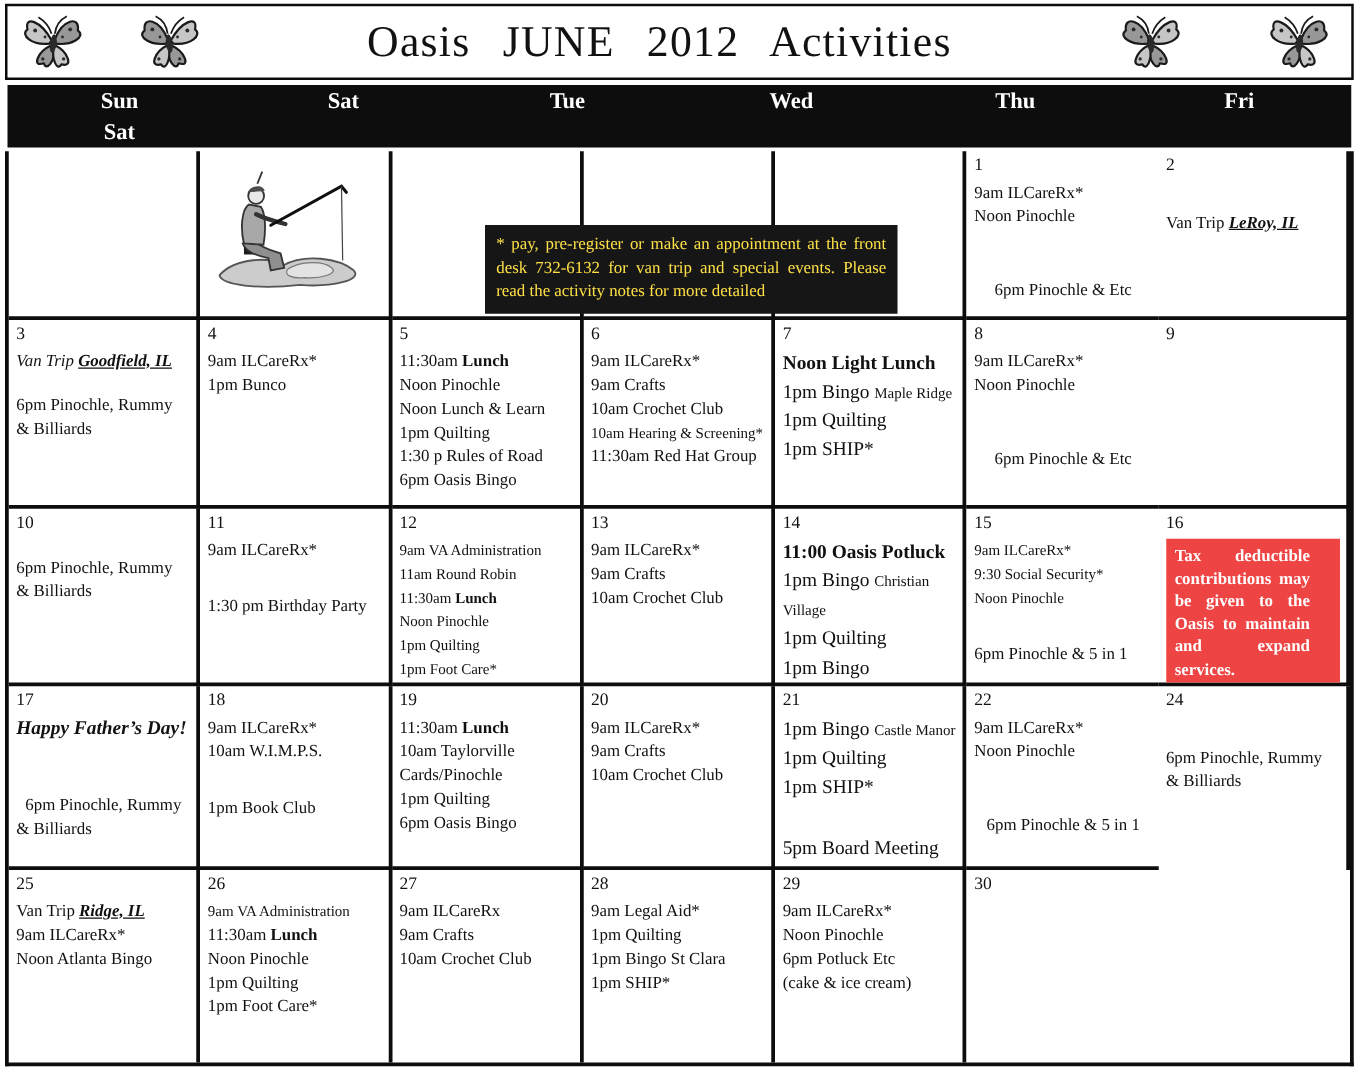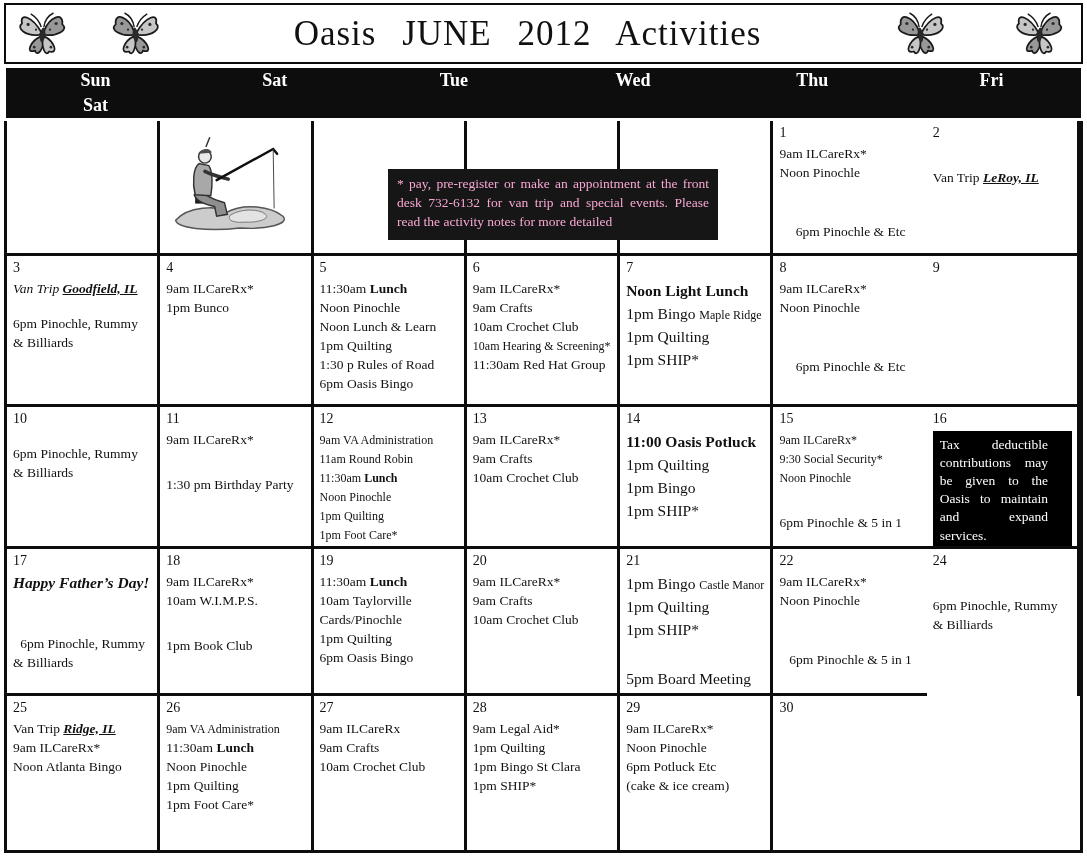--- a/index.html
+++ b/index.html
@@ -44,27 +44,27 @@
   .cell:nth-child(n+29){border-bottom:none;}
   .cell.center{display:flex; align-items:center; justify-content:center; padding:2px;}
   .date{font-size:14px; line-height:1.25; margin-bottom:2px;}
   .line{font-size:13.5px; line-height:1.42;}
   .sz-lg .line{font-size:15.5px; line-height:1.5;}
   .b{font-weight:bold;margin-top:25px;} .i{font-style:italic;} .u{text-decoration:underline;}
   .sm{font-size:12px;} .lg{font-size:15.5px;text-align:right;}
   .g1{margin-top:16px;} .g2{margin-top:26px;} .g3{margin-top:40px;text-align:center;}
   
   .notice{
-    position:absolute; left:381px; top:48px; width:330px; box-sizing:border-box;
-    background:#161616; color:#f9a8d4; padding:6px 9px 8px 9px;
+    position:absolute; left:381px; top:59px; width:330px; box-sizing:border-box;
+    background:#161616; color:#fde047; padding:6px 9px 8px 9px;
     font-size:13.5px; line-height:1.4; text-align:justify; z-index:5;
   }
   .taxbox{
-    margin-top:3px; background:#000000; color:#fff; padding:5px 24px 7px 7px;
-    font-size:13.5px; font-weight:normal; line-height:1.35; text-align:justify;
+    margin-top:3px; background:#ef4444; color:#fff; padding:5px 24px 7px 7px;
+    font-size:13.5px; font-weight:bold; line-height:1.35; text-align:justify;
   }
 </style>
 </head>
 <body>
 
 <div class="page">
 
   <div class="header">
     <span class="bfly b1">
   <svg viewBox="0 0 64 64">
@@ -252,20 +252,21 @@
       </div>
       <div class="cell">
         <div class="date">13</div>
         <div class="line"><span>9am ILCareRx*</span></div>
         <div class="line"><span>9am Crafts</span></div>
         <div class="line"><span>10am Crochet Club</span></div>
       </div>
       <div class="cell sz-lg">
         <div class="date">14</div>
         <div class="line"><span class="b">11:00 Oasis Potluck</span></div>
+        <div class="line"><span>1pm Bingo </span><span class="sm">Christian Village</span></div>
         <div class="line"><span>1pm Quilting</span></div>
         <div class="line"><span>1pm Bingo</span></div>
         <div class="line"><span>1pm SHIP*</span></div>
       </div>
       <div class="cell">
         <div class="date">15</div>
         <div class="line"><span class="sm">9am ILCareRx*</span></div>
         <div class="line"><span class="sm">9:30 Social Security*</span></div>
         <div class="line"><span class="sm">Noon Pinochle</span></div>
         <div class="line g2"><span>6pm Pinochle &amp; 5 in 1</span></div>

